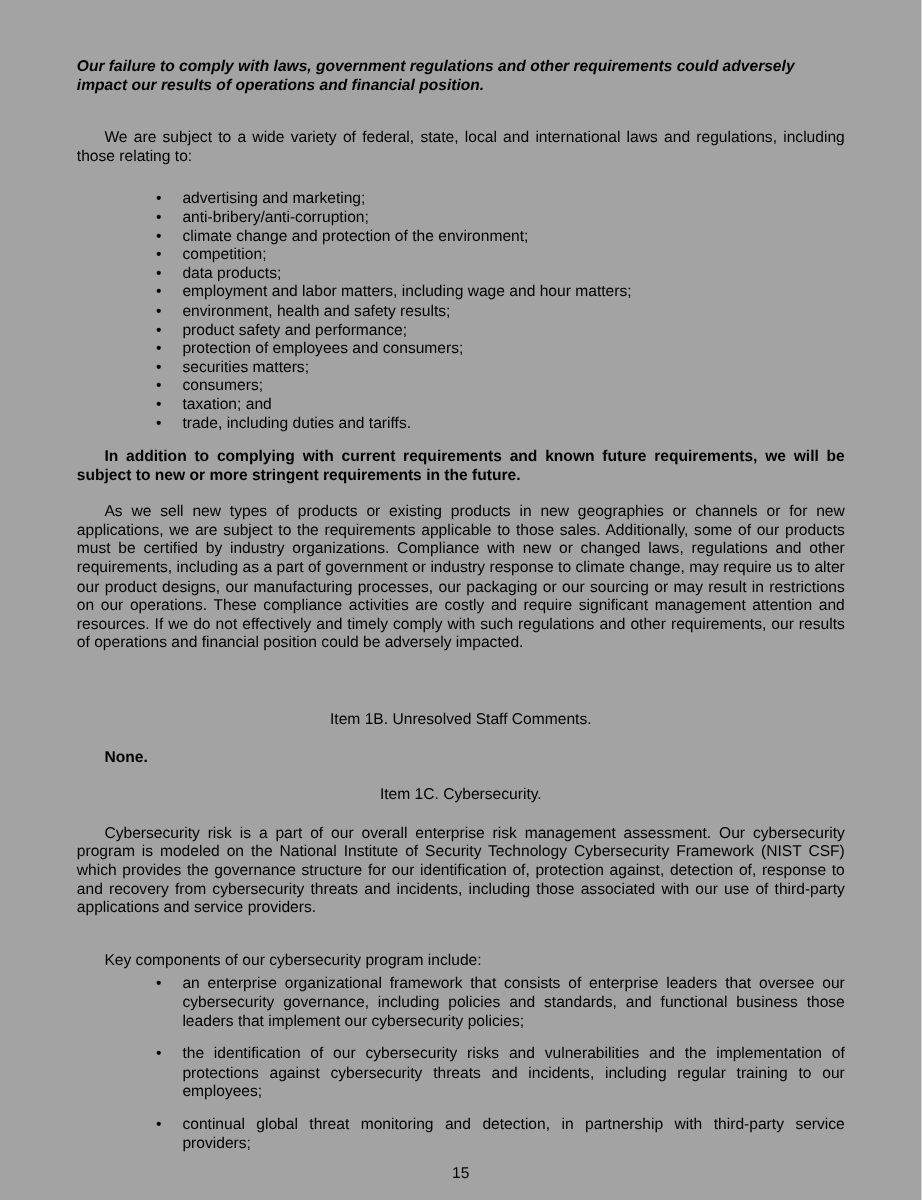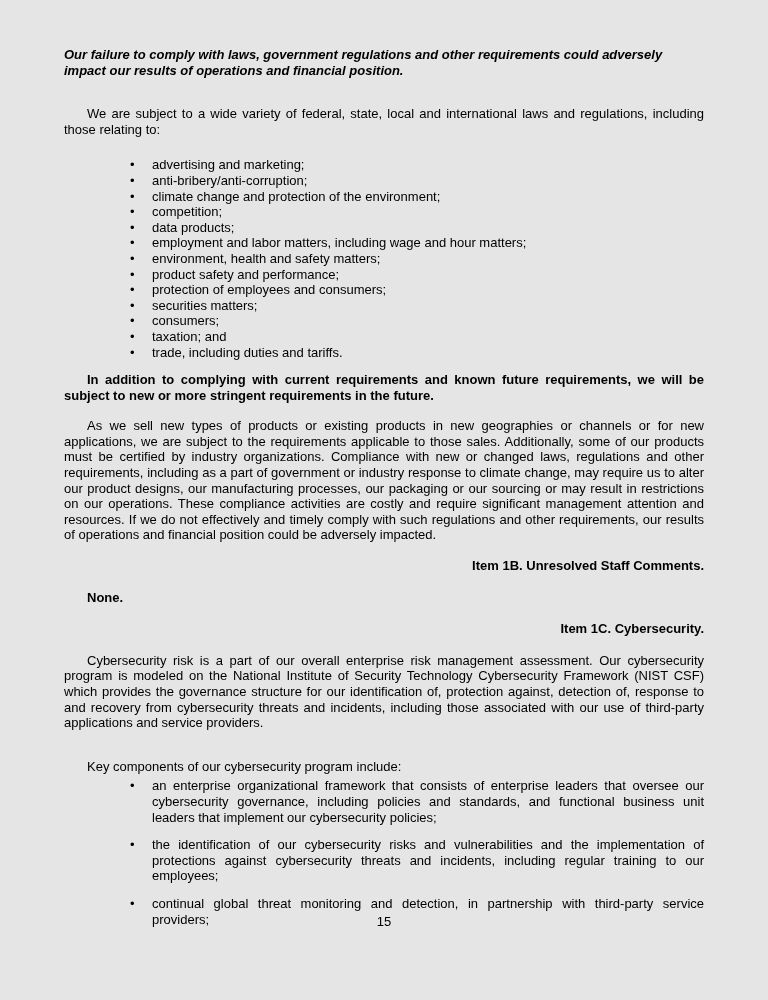--- a/index.html
+++ b/index.html
@@ -2,48 +2,48 @@
 <html><head>
 <meta charset="utf-8">
 <style>
   html, body { margin: 0; padding: 0; background: #ffffff; }
   .page {
     position: relative;
     width: 768px;
     height: 1000px;
     box-sizing: border-box;
     padding: 47px 64px 0 64px;
-    background: #e5e5e5;
+    background: #a3a3a3;
     color: #000000;
     font-family: "Liberation Sans", sans-serif;
     font-size: 13px;
     line-height: 15.6px;
     overflow: hidden;
   }
   .h-risk {
     font-weight: bold;
     font-style: italic;
     margin: 0 0 18px 0;
     text-align: left;
   }
   .para {
     margin: 0 0 15.5px 0;
     text-align: justify;
     text-indent: 23px;
   }
   #para-intro { margin-bottom: 20px; margin-top: 28px; }
   #para-future { margin-bottom: 15px; font-weight: bold; }
-  #para-compliance { margin-bottom: 15px; }
+  #para-compliance { margin-bottom: 48px; }
   #para-none { margin-bottom: 16px; font-weight: bold; }
   #para-overview { margin-bottom: 28px; }
   #para-key-components { margin-bottom: 4px; }
   .h-item {
-    font-weight: bold;
+    font-weight: normal;
     margin: 0 0 16px 0;
-    text-align: right;
+    text-align: center;
   }
   ul.bullet-list {
     list-style: none;
     margin: 0 0 12px 0;
     padding: 0;
   }
   ul.bullet-list li {
     position: relative;
     padding-left: 88px;
   }
@@ -52,21 +52,21 @@
     left: 66px;
     top: 0;
   }
   ul.loose li {
     margin-bottom: 12px;
     text-align: justify;
   }
   ul.loose { margin-bottom: 0; }
   .page-number {
     position: absolute;
-    top: 914px;
+    top: 970px;
     left: 0;
     right: 0;
     text-align: center;
   }
 </style>
 </head>
 <body>
 
 <div class="page">
 
@@ -74,21 +74,21 @@
 
   <p class="para" id="para-intro">We are subject to a wide variety of federal, state, local and international laws and regulations, including those relating to:</p>
 
   <ul class="bullet-list tight">
     <li><span class="bullet">•</span><span>advertising and marketing;</span></li>
     <li><span class="bullet">•</span><span>anti-bribery/anti-corruption;</span></li>
     <li><span class="bullet">•</span><span>climate change and protection of the environment;</span></li>
     <li><span class="bullet">•</span><span>competition;</span></li>
     <li><span class="bullet">•</span><span>data products;</span></li>
     <li><span class="bullet">•</span><span>employment and labor matters, including wage and hour matters;</span></li>
-    <li><span class="bullet">•</span><span>environment, health and safety matters;</span></li>
+    <li><span class="bullet">•</span><span>environment, health and safety results;</span></li>
     <li><span class="bullet">•</span><span>product safety and performance;</span></li>
     <li><span class="bullet">•</span><span>protection of employees and consumers;</span></li>
     <li><span class="bullet">•</span><span>securities matters;</span></li>
     <li><span class="bullet">•</span><span>consumers;</span></li>
     <li><span class="bullet">•</span><span>taxation; and</span></li>
     <li><span class="bullet">•</span><span>trade, including duties and tariffs.</span></li>
   </ul>
 
   <p class="para" id="para-future">In addition to complying with current requirements and known future requirements, we will be subject to new or more stringent requirements in the future.</p>
 
@@ -98,20 +98,20 @@
 
   <p class="para" id="para-none">None.</p>
 
   <p class="h-item">Item 1C. Cybersecurity.</p>
 
   <p class="para" id="para-overview">Cybersecurity risk is a part of our overall enterprise risk management assessment. Our cybersecurity program is modeled on the National Institute of Security Technology Cybersecurity Framework (NIST CSF) which provides the governance structure for our identification of, protection against, detection of, response to and recovery from cybersecurity threats and incidents, including those associated with our use of third-party applications and service providers.</p>
 
   <p class="para" id="para-key-components">Key components of our cybersecurity program include:</p>
 
   <ul class="bullet-list loose">
-    <li><span class="bullet">•</span><span>an enterprise organizational framework that consists of enterprise leaders that oversee our cybersecurity governance, including policies and standards, and functional business unit leaders that implement our cybersecurity policies;</span></li>
+    <li><span class="bullet">•</span><span>an enterprise organizational framework that consists of enterprise leaders that oversee our cybersecurity governance, including policies and standards, and functional business those leaders that implement our cybersecurity policies;</span></li>
     <li><span class="bullet">•</span><span>the identification of our cybersecurity risks and vulnerabilities and the implementation of protections against cybersecurity threats and incidents, including regular training to our employees;</span></li>
     <li><span class="bullet">•</span><span>continual global threat monitoring and detection, in partnership with third-party service providers;</span></li>
   </ul>
 
   <div class="page-number">15</div>
 
 </div>
 
 </body></html>

